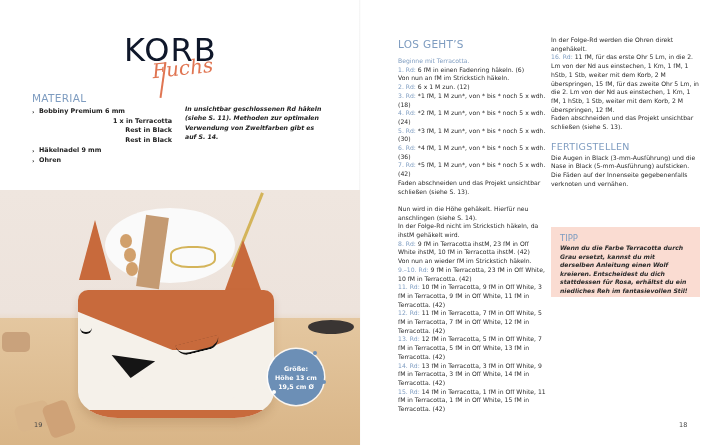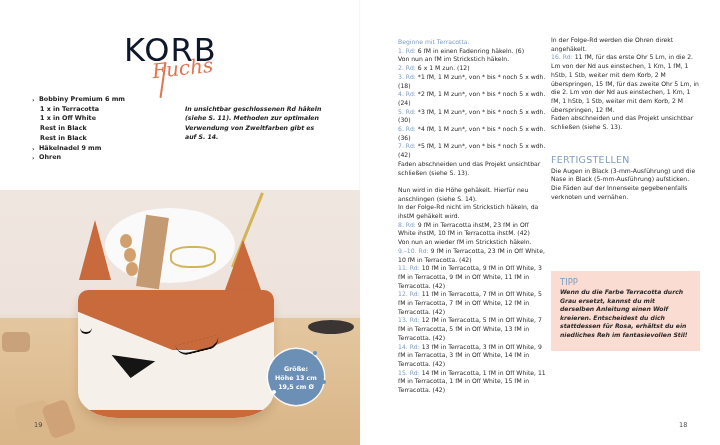--- a/index.html
+++ b/index.html
@@ -12,21 +12,21 @@
   .title-korb { position: absolute; left: 124px; top: 34px; font-family: "DejaVu Sans", sans-serif; font-size: 32px; letter-spacing: 1px; color: #0f172a; font-weight: normal; line-height: 1; }
   .title-fuchs { position: absolute; left: 152px; top: 58px; font-family: "DejaVu Serif", serif; font-style: italic; font-size: 20px; color: #e07552; line-height: 1; transform: rotate(-6deg); }
   .title-fuchs-stroke { position: absolute; left: 162px; top: 62px; width: 2px; height: 36px; background: #e07552; transform: rotate(8deg); }
 
   
   .section-h { font-family: "DejaVu Sans", sans-serif; color: #7e9cc0; font-size: 10.5px; letter-spacing: 0.3px; }
   .material { position: absolute; left: 32px; top: 92px; width: 140px; }
   .material ul { list-style: none; margin-top: 3px; }
   .material li { font-size: 6.4px; font-weight: bold; line-height: 9.7px; color: #222; position: relative; padding-left: 7px; }
   .material li .bullet { position: absolute; left: 0; top: 0; font-size: 6px; }
-  .material li.sub { padding-left: 8px; }
+  .material li.sub { padding-left: 8px; text-align: right; }
 
   .intro-note { position: absolute; left: 185px; top: 104px; width: 140px; font-size: 6.2px; font-style: italic; font-weight: bold; line-height: 9.3px; color: #222; }
 
   
   .photo { position: absolute; left: 0; top: 190px; width: 360px; height: 255px; overflow: hidden;
     background: linear-gradient(180deg, #efe6df 0%, #ede3dc 48%, #e3c8a6 58%, #dcb88e 100%); }
   .table-top { position: absolute; left: 0; top: 128px; width: 360px; height: 127px; background: linear-gradient(180deg, #e4c7a0 0%, #d9b587 100%); }
   .basket { position: absolute; left: 78px; top: 100px; width: 196px; height: 128px; border-radius: 10px 10px 40px 40px / 10px 10px 26px 26px; background: #f5f1ea; overflow: hidden; box-shadow: 0 6px 8px rgba(120,80,40,0.18); }
   .basket-top { position: absolute; left: 0; top: 0; width: 196px; height: 60px; background: #c86a3c; }
   .basket-face-l { position: absolute; left: -10px; top: 40px; width: 110px; height: 60px; background: #f5f1ea; transform: skewY(22deg); }
@@ -54,41 +54,41 @@
   
   .col-mid { position: absolute; left: 398px; top: 38px; width: 148px; }
   .col-mid .section-h { font-size: 10.5px; margin-bottom: 7px; }
   .p { font-size: 6.1px; line-height: 8.7px; color: #2a2a2a; }
   .p .rd { color: #7e9cc0; }
   .sub-h { font-size: 6.1px; color: #7e9cc0; line-height: 8.7px; }
   .gap { height: 8.7px; }
 
   
   .col-right { position: absolute; left: 551px; top: 36px; width: 150px; }
-  .col-right .section-h { font-size: 9.5px; margin-top: 22px; margin-bottom: 2px; }
-  .tip-box { position: absolute; left: 551px; top: 227px; width: 149px; height: 80px; background: #fadcd2; padding: 6px 9px; margin-top: 44px; }
+  .col-right .section-h { font-size: 9.5px; margin-top: 9px; margin-bottom: 2px; }
+  .tip-box { position: absolute; left: 551px; top: 227px; width: 149px; height: 70px; background: #fadcd2; padding: 6px 9px; }
   .tip-box .tip-h { font-size: 8.5px; color: #7e9cc0; margin-bottom: 1px; }
   .tip-box .tip-text { font-size: 6.1px; line-height: 8.6px; font-style: italic; font-weight: bold; color: #2a2a2a; }
   .page-right-num { position: absolute; left: 679px; top: 421px; font-size: 6.5px; color: #444; }
 </style>
 </head>
 <body>
 
 <div class="spread">
   <div class="gutter"></div>
 
   <div class="title-korb">KORB</div>
   <div class="title-fuchs-stroke"></div>
   <div class="title-fuchs">Fuchs</div>
 
   <div class="material">
+    <div class="section-h">MATERIAL</div>
     <ul>
       <li><span class="bullet">›</span><span>Bobbiny Premium 6 mm</span></li>
       <li class="sub"><span>1 x in Terracotta</span></li>
-      <li class="sub"><span>1 x in Off White</span></li>
       <li class="sub"><span>Rest in Black</span></li>
       <li class="sub"><span>Rest in Black</span></li>
       <li><span class="bullet">›</span><span>Häkelnadel 9 mm</span></li>
       <li><span class="bullet">›</span><span>Ohren</span></li>
     </ul>
   </div>
 
   <div class="intro-note">In unsichtbar geschlossenen Rd häkeln (siehe S. 11). Methoden zur optimalen Verwendung von Zweitfarben gibt es auf S. 14.</div>
 
   <div class="photo">
@@ -121,20 +121,21 @@
       <span>Höhe 13 cm</span>
       <span>19,5 cm Ø</span>
     </div>
     <div class="badge-dot" style="left:313px;top:161px;"></div>
     <div class="badge-dot" style="left:322px;top:190px;"></div>
     <div class="badge-dot" style="left:272px;top:200px;background:#fff;"></div>
   </div>
   <div class="page-left-num">19</div>
 
   <div class="col-mid">
+    <div class="section-h">LOS GEHT’S</div>
     <div class="sub-h">Beginne mit Terracotta.</div>
     <div class="p"><span class="rd">1. Rd:</span><span> 6 fM in einen Fadenring häkeln. (6)</span></div>
     <div class="p"><span class="rd"></span><span>Von nun an fM im Strickstich häkeln.</span></div>
     <div class="p"><span class="rd">2. Rd:</span><span> 6 x 1 M zun. (12)</span></div>
     <div class="p"><span class="rd">3. Rd:</span><span> *1 fM, 1 M zun*, von * bis * noch 5 x wdh. (18)</span></div>
     <div class="p"><span class="rd">4. Rd:</span><span> *2 fM, 1 M zun*, von * bis * noch 5 x wdh. (24)</span></div>
     <div class="p"><span class="rd">5. Rd:</span><span> *3 fM, 1 M zun*, von * bis * noch 5 x wdh. (30)</span></div>
     <div class="p"><span class="rd">6. Rd:</span><span> *4 fM, 1 M zun*, von * bis * noch 5 x wdh. (36)</span></div>
     <div class="p"><span class="rd">7. Rd:</span><span> *5 fM, 1 M zun*, von * bis * noch 5 x wdh. (42)</span></div>
     <div class="p"><span class="rd"></span><span>Faden abschneiden und das Projekt unsichtbar schließen (siehe S. 13).</span></div>

